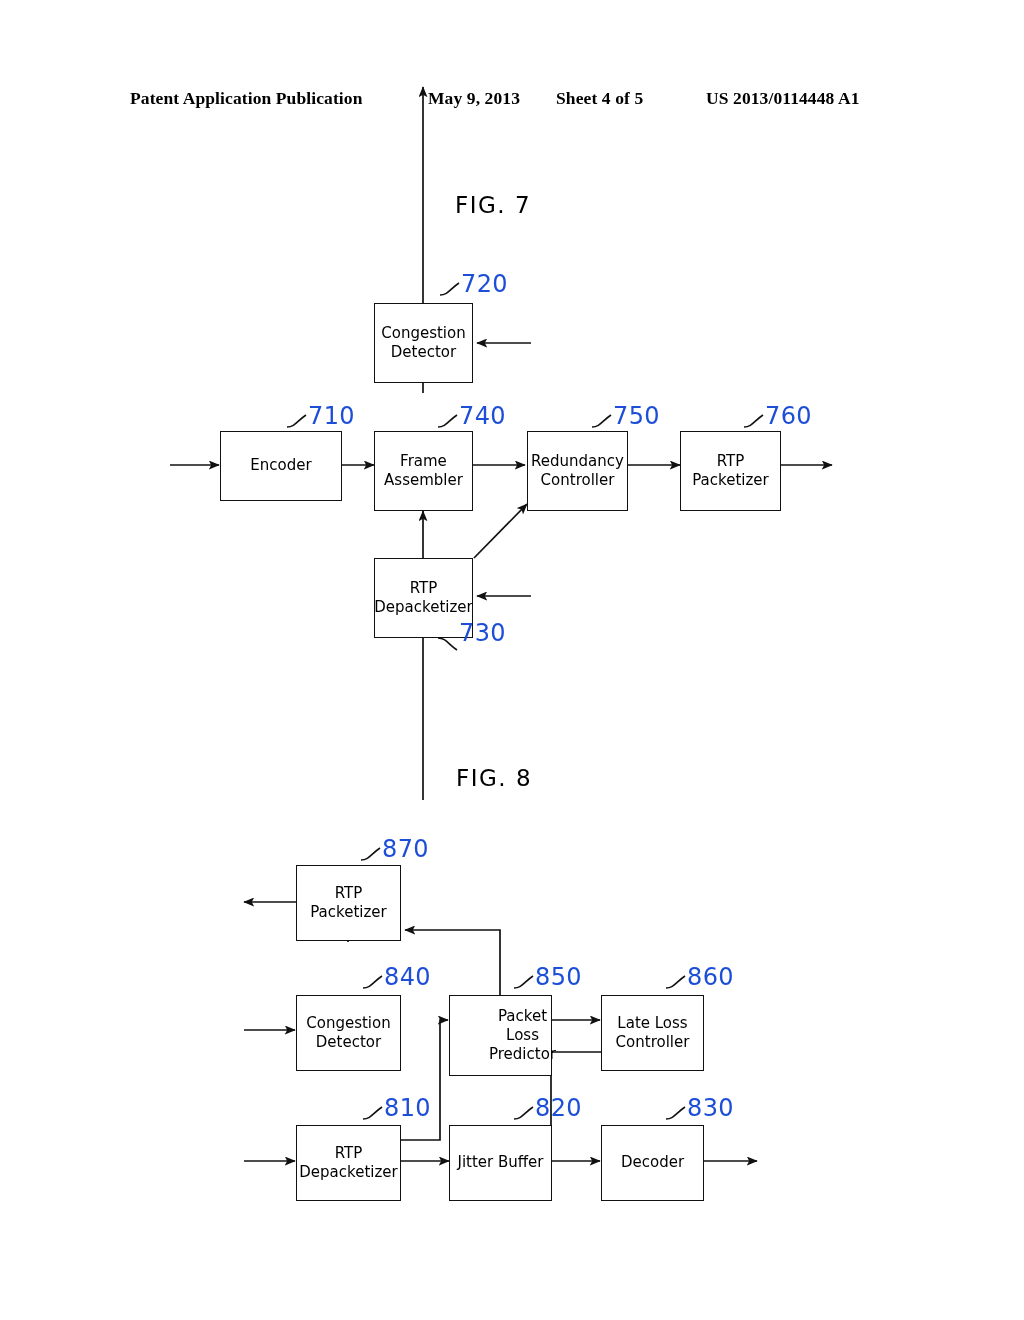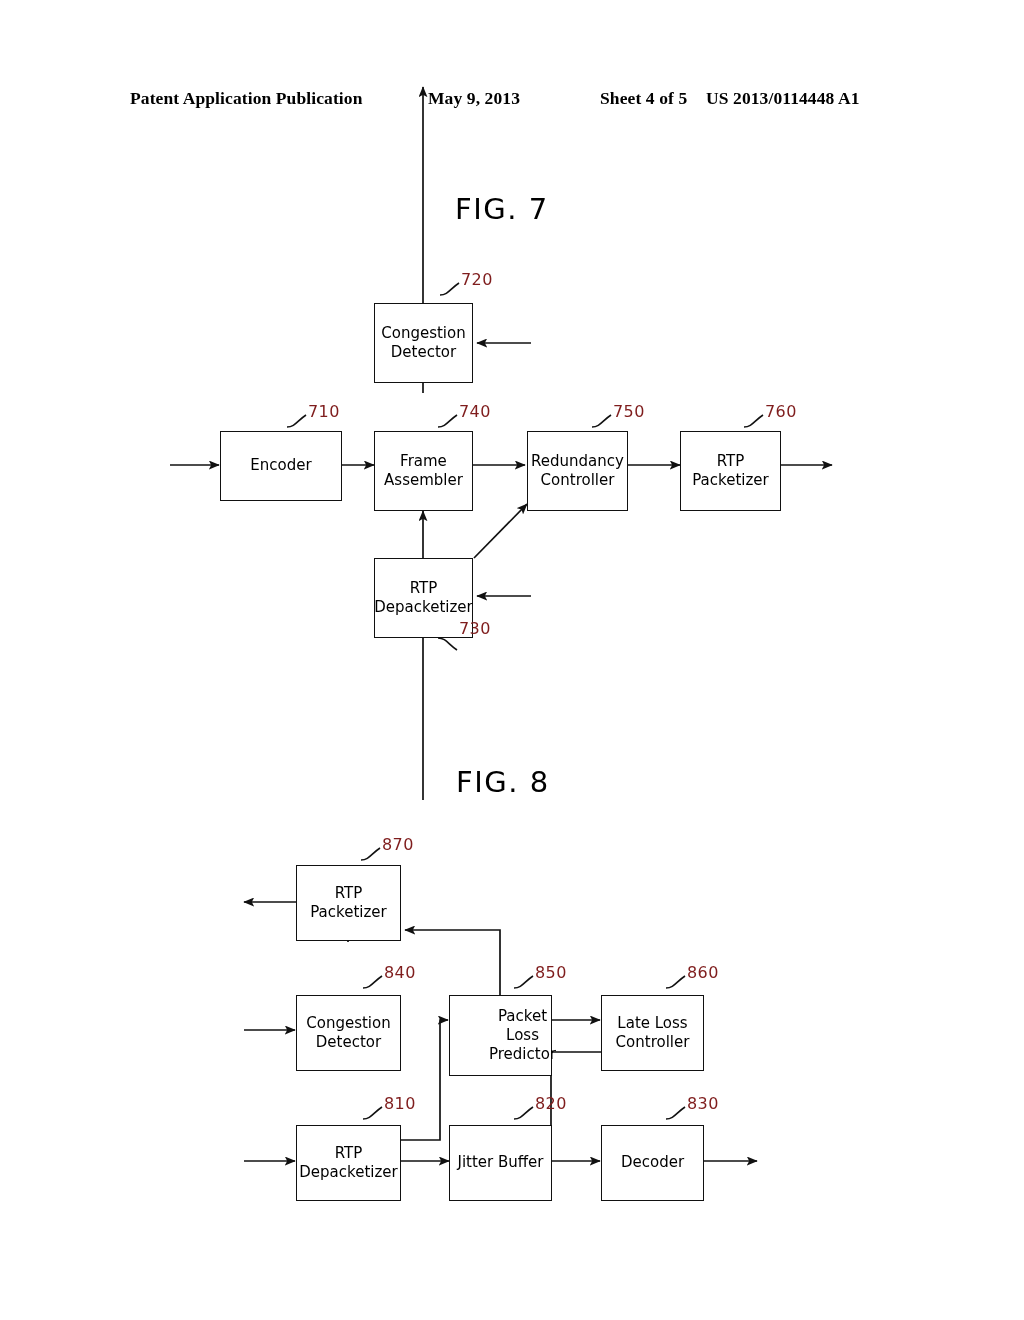--- a/index.html
+++ b/index.html
@@ -29,28 +29,28 @@
     font-size: 17.5px;
     letter-spacing: 0.1px;
     white-space: nowrap;
   }
   #page-header .hdr {
     position: absolute;
     top: 0;
   }
   .hdr-pub   { left: 130px; }
   .hdr-date  { left: 428px; }
-  .hdr-sheet { left: 556px; margin-left: 44px; }
+  .hdr-sheet { left: 556px; }
   .hdr-num   { left: 706px; }
 
   
   .fig-title {
     position: absolute;
     font-family: "DejaVu Sans", sans-serif;
-    font-size: 29px;
+    font-size: 23px;
     font-weight: 400;
     letter-spacing: 1.5px;
     white-space: nowrap;
   }
   #fig7-title { left: 455px; top: 192px; }
   #fig8-title { left: 456px; top: 765px; }
 
   
   .figure {
     position: absolute;
@@ -81,23 +81,23 @@
     font-size: 15px;
     line-height: 1.28;
     color: #000000;
   }
   .node span { display: block; padding: 0 3px; }
 
   
   .refnum {
     position: absolute;
     font-family: "DejaVu Sans", sans-serif;
-    font-size: 16px;
+    font-size: 24px;
     letter-spacing: 0.4px;
-    color: #7f1d1d;
+    color: #1d4ed8;
     white-space: nowrap;
   }
 </style>
 </head>
 <body>
 
 <div id="page-header">
   <span class="hdr hdr-pub">Patent Application Publication</span>
   <span class="hdr hdr-date">May 9, 2013</span>
   <span class="hdr hdr-sheet">Sheet 4 of 5</span>

